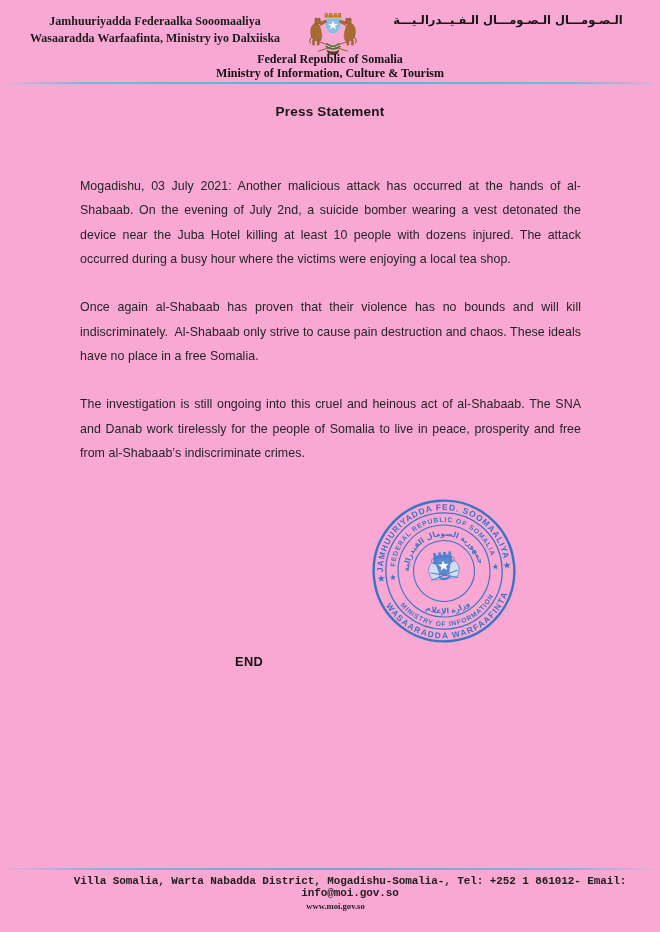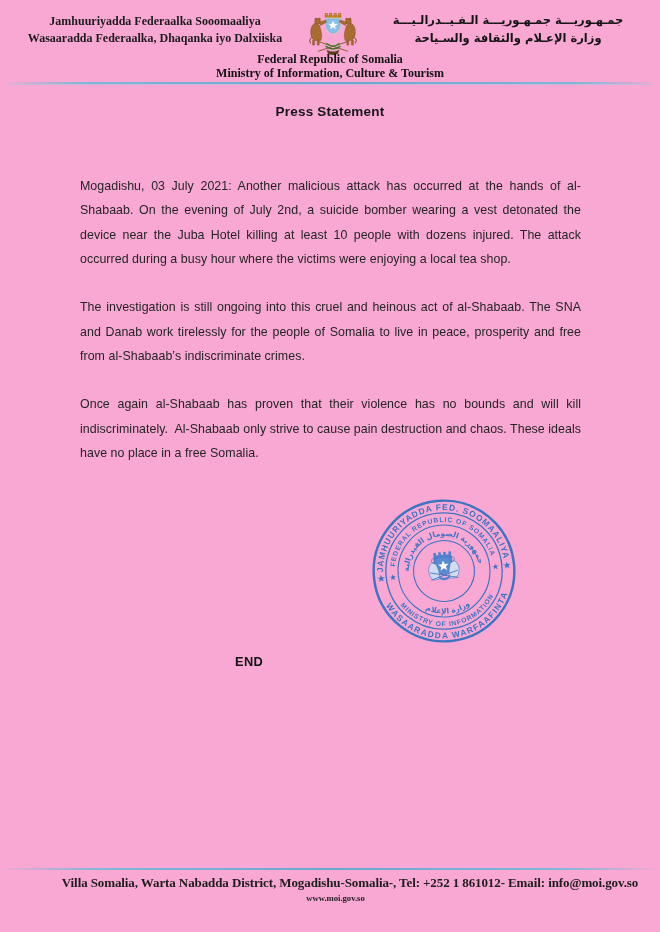--- a/index.html
+++ b/index.html
@@ -37,34 +37,34 @@
   .stamp svg{width:100%;height:100%;}
   .stamp text{font-family:"Liberation Sans",sans-serif;font-weight:bold;fill:var(--stamp-blue);}
   .stamp .ar{font-family:"DejaVu Sans",sans-serif;}
   .stamp circle{fill:none;stroke:var(--stamp-blue);}
   
   .end-marker{position:absolute;left:235px;top:654px;font-weight:bold;
     font-size:12.8px;letter-spacing:.4px;color:#111;text-align:center;}
   .footer{position:absolute;top:868px;left:0;right:0;text-align:center;}
   .footer-rule{height:2px;margin:0 6px 5px 6px;
     background:linear-gradient(to right,rgba(125,182,217,0.1),var(--rule-blue) 15%,#69a9cf 50%,var(--rule-blue) 85%,rgba(125,182,217,0.1));}
-  .footer-address{font-family:Liberation Serif, serif;font-weight:bold;font-size:13px;
+  .footer-address{font-family:Liberation Mono, monospace;font-weight:bold;font-size:11px;
     color:#1d1d1d;letter-spacing:-0.1px;padding-left:40px;}
   .footer-site{font-family:"Liberation Serif",serif;font-weight:bold;font-size:8.6px;
     color:#1d1d1d;margin-top:2px;padding-left:11px;}
 </style>
 </head>
 <body>
 
 <div class="page">
 
   <div class="header-row">
     <div class="org-somali">
       <div>Jamhuuriyadda Federaalka Sooomaaliya</div>
-      <div>Wasaaradda Federaalka, Dhaqanka iyo Dalxiiska</div>
+      <div>Wasaaradda Warfaafinta, Ministry iyo Dalxiiska</div>
     </div>
 
     <div class="emblem-wrap">
       <svg width="56" height="49" viewBox="0 0 120 104">
 
         <rect x="43" y="12" width="34" height="5.5" fill="#cf8e2e" stroke="#8a5a14" stroke-width="0.8"></rect>
         <rect x="43" y="6.5" width="5" height="6" fill="#cf8e2e" stroke="#8a5a14" stroke-width="0.8"></rect>
         <rect x="52.6" y="6.5" width="5" height="6" fill="#cf8e2e" stroke="#8a5a14" stroke-width="0.8"></rect>
         <rect x="62.2" y="6.5" width="5" height="6" fill="#cf8e2e" stroke="#8a5a14" stroke-width="0.8"></rect>
         <rect x="72" y="6.5" width="5" height="6" fill="#cf8e2e" stroke="#8a5a14" stroke-width="0.8"></rect>
@@ -100,38 +100,37 @@
         <g>
           <path d="M28,88 L92,67 M28,67 L92,88" stroke="#8a5a20" stroke-width="2" fill="none"></path>
           <path d="M46,71 q14,12 28,0" stroke="#4e7f33" stroke-width="3.2" fill="none"></path>
           <path d="M44,77 q16,12 32,0" stroke="#44702c" stroke-width="3.2" fill="none"></path>
           <path d="M47,85 q13,8 26,0 l-2.5,7.5 q-10.5,6 -21,0 z" fill="#5a3a1a" stroke="#3c270f" stroke-width="0.6"></path>
         </g>
       </svg>
     </div>
 
     <div class="org-arabic">
-      <div>جمـهـوريـــة جمـهـوريـــة الـفـيــدرالـيـــة</div>
-      <div>وزارة الإعـلام والثقافة والسـياحة</div>
+      <div>الـصـومـــال الـصـومـــال الـفـيــدرالـيـــة</div>
     </div>
   </div>
 
   <div class="org-english">
     <div>Federal Republic of Somalia</div>
     <div>Ministry of Information, Culture &amp; Tourism</div>
   </div>
 
   <div class="rule"></div>
 
   <div class="title">Press Statement</div>
 
   <div class="bodytext">
     <p>Mogadishu, 03 July 2021: Another malicious attack has occurred at the hands of al-Shabaab. On the evening of July 2nd, a suicide bomber wearing a vest detonated the device near the Juba Hotel killing at least 10 people with dozens injured. The attack occurred during a busy hour where the victims were enjoying a local tea shop.</p>
+    <p>Once again al-Shabaab has proven that their violence has no bounds and will kill indiscriminately.&nbsp; Al-Shabaab only strive to cause pain destruction and chaos. These ideals have no place in a free Somalia.</p>
     <p>The investigation is still ongoing into this cruel and heinous act of al-Shabaab. The SNA and Danab work tirelessly for the people of Somalia to live in peace, prosperity and free from al-Shabaab’s indiscriminate crimes.</p>
-    <p>Once again al-Shabaab has proven that their violence has no bounds and will kill indiscriminately.&nbsp; Al-Shabaab only strive to cause pain destruction and chaos. These ideals have no place in a free Somalia.</p>
   </div>
 
   <div class="stamp">
     <svg viewBox="0 0 160 160">
       <defs>
         <path id="arcOuterTop" d="M 15,80 A 65,65 0 0 1 145,80"></path>
         <path id="arcOuterBot" d="M 8,80 A 72,72 0 0 0 152,80"></path>
         <path id="arcMidTop" d="M 27.5,80 A 52.5,52.5 0 0 1 132.5,80"></path>
         <path id="arcMidBot" d="M 21,80 A 59,59 0 0 0 139,80"></path>
         <path id="arcArTop" d="M 42.5,80 A 37.5,37.5 0 0 1 117.5,80"></path>

